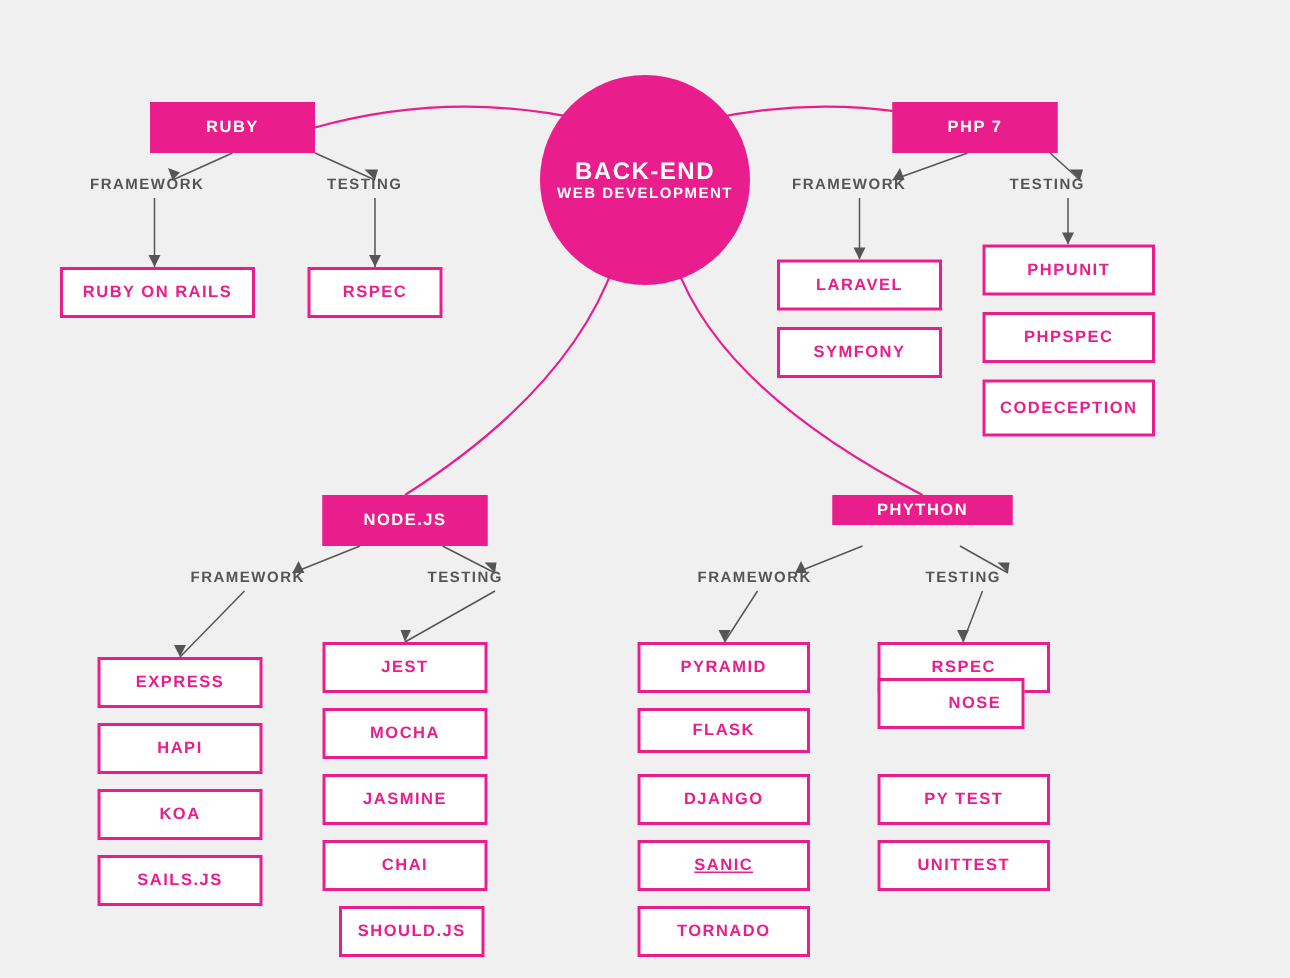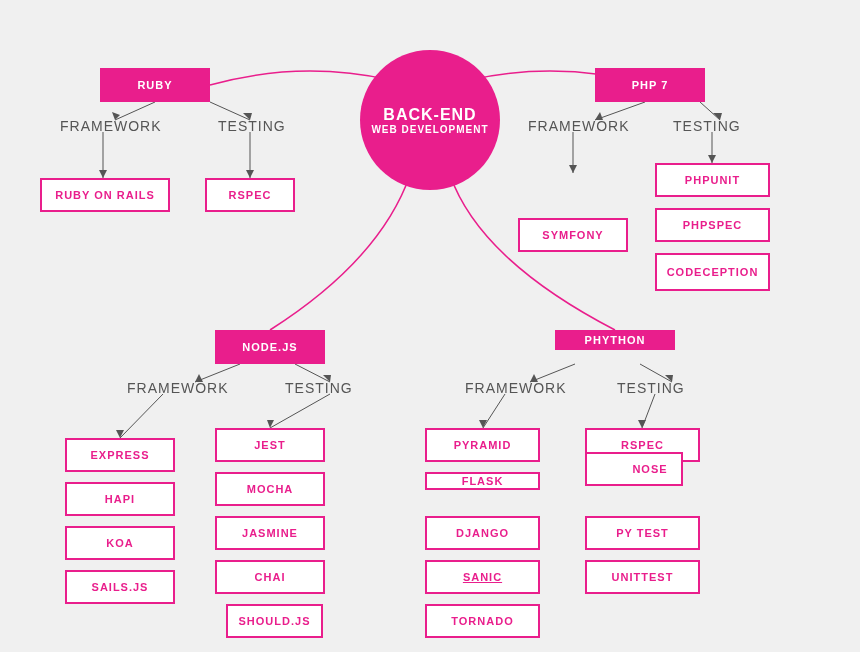--- a/index.html
+++ b/index.html
@@ -57,24 +57,24 @@
       font-size: 16px;
       font-weight: bold;
       letter-spacing: 1px;
     }
     .node-circle .subtitle {
       font-size: 10px;
       letter-spacing: 1px;
     }
     .label-text {
       position: absolute;
-      font-size: 14px;
+      font-size: 10px;
       color: #555;
       letter-spacing: 1px;
-      font-weight: normal;
+      font-weight: bold;
       text-align: center;
     }
   </style>
 </head>
 <body>
 
 <div class="diagram">
   <svg class="lines">
 
     <path d="M 390 80 Q 300 60 210 85" stroke="#e91e8c" fill="none" stroke-width="1.5"></path>
@@ -176,20 +176,23 @@
   <div class="label-text" style="left:617px; top:380px;">
     <span>TESTING</span>
   </div>
 
   <div class="node-box" style="left:40px; top:178px; width:130px; height:34px;">
     <span>RUBY ON RAILS</span>
   </div>
   <div class="node-box" style="left:205px; top:178px; width:90px; height:34px;">
     <span>RSPEC</span>
   </div>
+  <div class="node-box" style="left:518px; top:173px; width:110px; height:34px;">
+    <span>LARAVEL</span>
+  </div>
   <div class="node-box" style="left:518px; top:218px; width:110px; height:34px;">
     <span>SYMFONY</span>
   </div>
   <div class="node-box" style="left:655px; top:163px; width:115px; height:34px;">
     <span>PHPUNIT</span>
   </div>
   <div class="node-box" style="left:655px; top:208px; width:115px; height:34px;">
     <span>PHPSPEC</span>
   </div>
   <div class="node-box" style="left:655px; top:253px; width:115px; height:38px;">
@@ -220,21 +223,21 @@
   <div class="node-box" style="left:215px; top:560px; width:110px; height:34px;">
     <span>CHAI</span>
   </div>
   <div class="node-box" style="left:226px; top:604px; width:97px; height:34px;">
     <span>SHOULD.JS</span>
   </div>
 
   <div class="node-box" style="left:425px; top:428px; width:115px; height:34px;">
     <span>PYRAMID</span>
   </div>
-  <div class="node-box" style="left:425px; top:472px; width:115px; height:18px;justify-content:center;">
+  <div class="node-box" style="left:425px; top:472px; width:115px; height:30px;justify-content:center;">
     <span>FLASK</span>
   </div>
   <div class="node-box" style="left:425px; top:516px; width:115px; height:34px;">
     <span>DJANGO</span>
   </div>
   <div class="node-box" style="left:425px; top:560px; width:115px; height:34px;text-decoration:underline;">
     <span>SANIC</span>
   </div>
   <div class="node-box" style="left:425px; top:604px; width:115px; height:34px;">
     <span>TORNADO</span>

